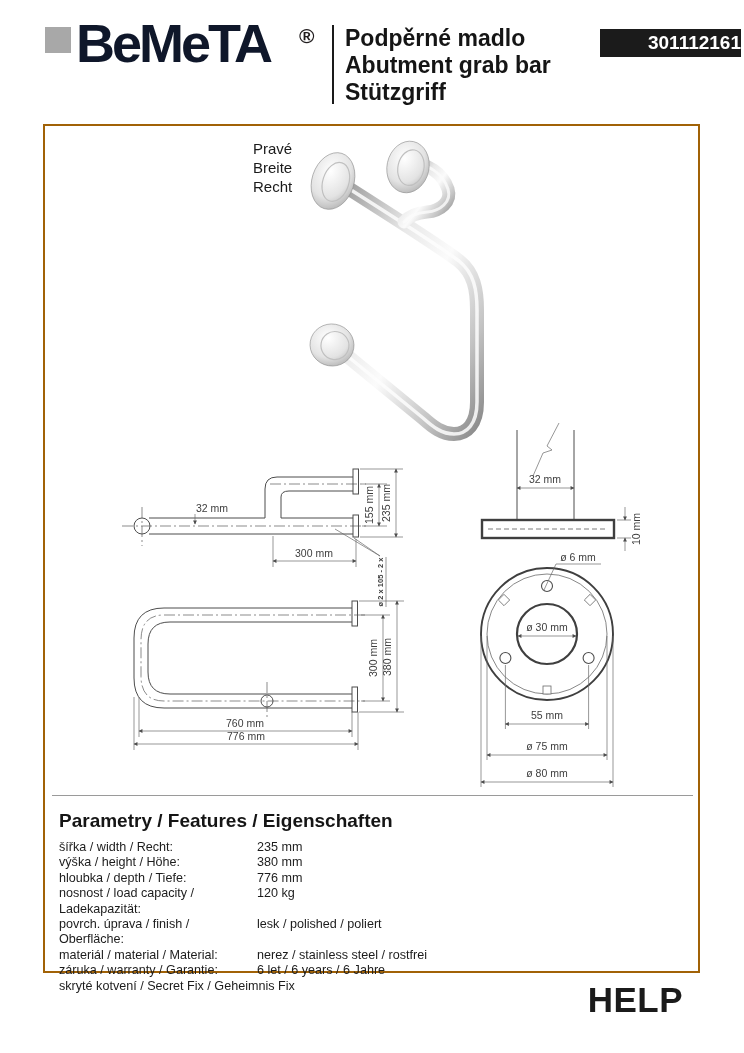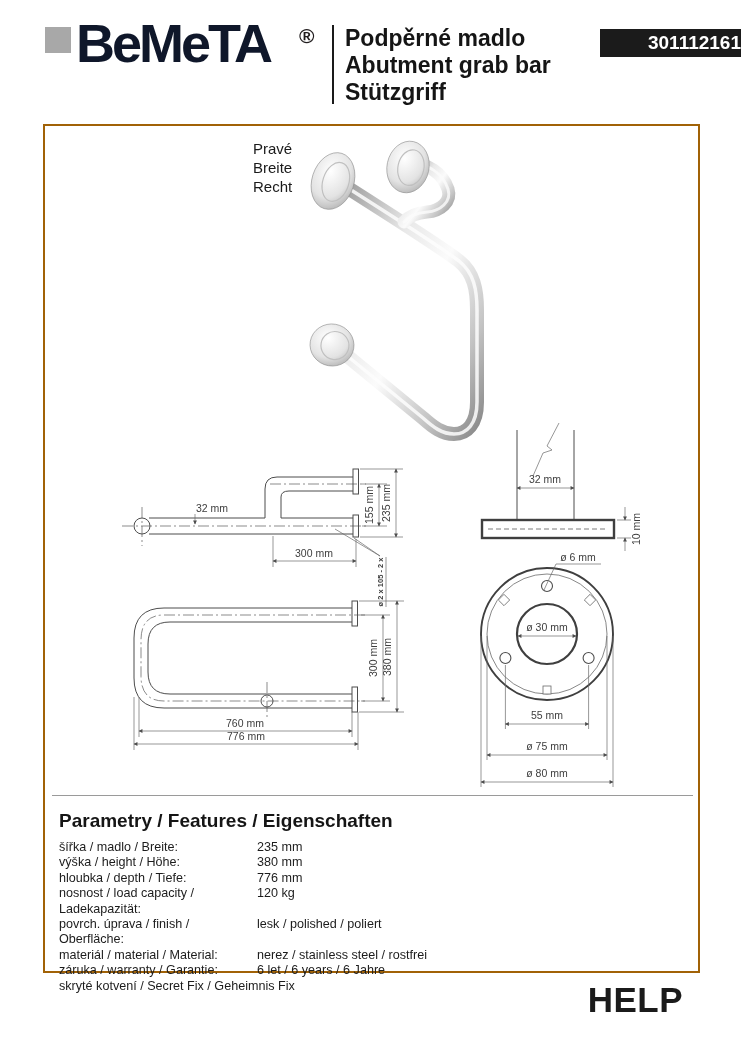--- a/index.html
+++ b/index.html
@@ -239,21 +239,21 @@
       <line class="thin" x1="24" y1="237" x2="156" y2="237" marker-start="url(#a4)" marker-end="url(#a4)"></line>
       <text x="90" y="232" text-anchor="middle">ø 80 mm</text>
     </g>
   </svg>
 
   <div class="params-divider"></div>
   <div class="params-heading">Parametry / Features / Eigenschaften</div>
 
   <div class="params-table">
     <div class="param-row">
-      <span class="param-label">šířka / madlo / Breite:</span>
+      <span class="param-label">šířka / width / Recht:</span>
       <span class="param-value">235 mm</span>
     </div>
     <div class="param-row">
       <span class="param-label">výška / height / Höhe:</span>
       <span class="param-value">380 mm</span>
     </div>
     <div class="param-row">
       <span class="param-label">hloubka / depth / Tiefe:</span>
       <span class="param-value">776 mm</span>
     </div>

